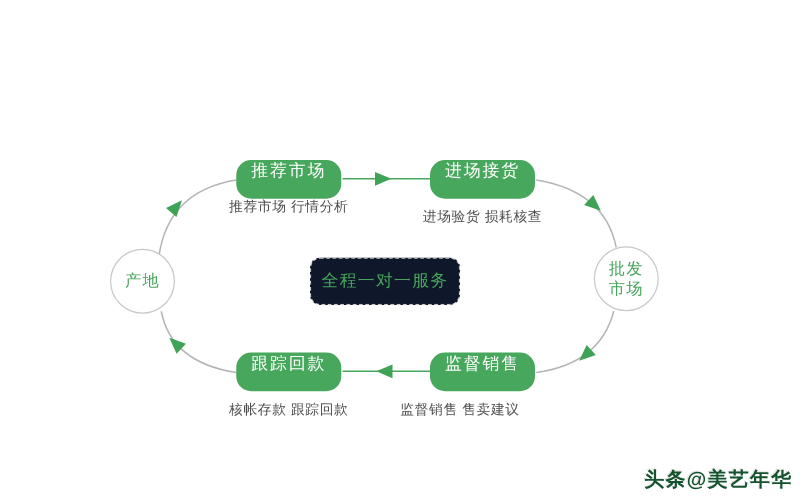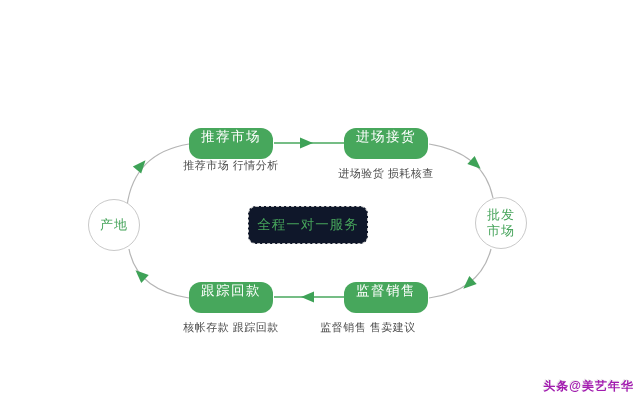--- a/index.html
+++ b/index.html
@@ -87,24 +87,24 @@
     display: flex;
     align-items: center;
     justify-content: center;
     box-sizing: border-box;
     background: #0f172a;
   }
   .watermark {
     position: absolute;
     right: 6px;
     bottom: 8px;
-    font-size: 12px;
+    font-size: 16px;
     font-weight: bold;
     letter-spacing: 1px;
-    color: #a21caf;
+    color: #14532d;
     text-shadow: 1px 1px 0 #ffffff, -1px -1px 0 #e8e8e8;
   }
 </style>
 </head>
 <body>
 
 <div class="stage">
 
 
   <svg class="connectors" viewBox="0 0 640 403">

